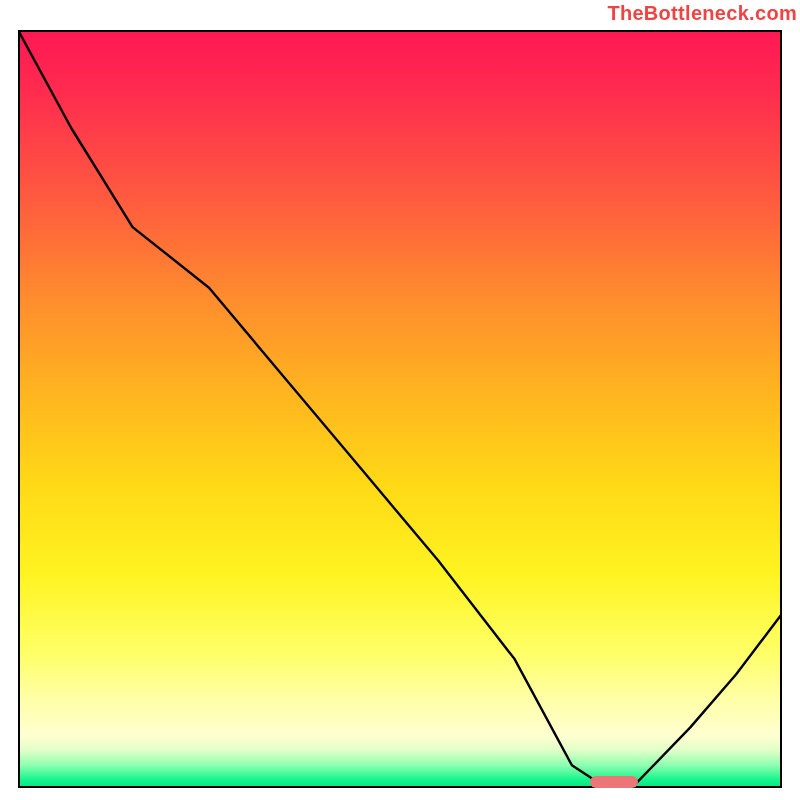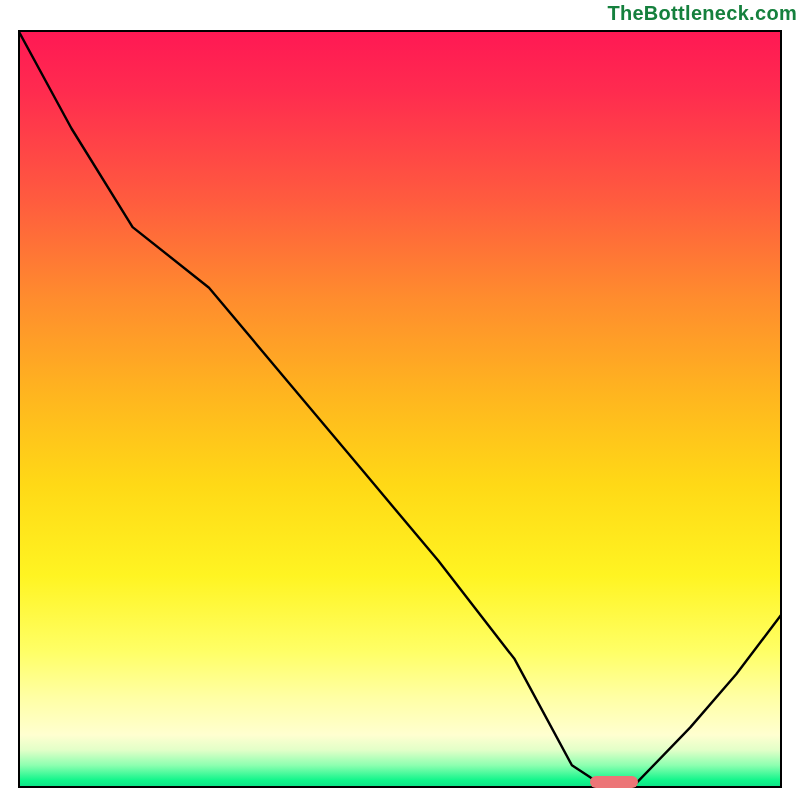--- a/index.html
+++ b/index.html
@@ -1,18 +1,18 @@
 <!DOCTYPE html>
 <html><head>
 <meta charset="utf-8">
 <style>
 html,body{margin:0;padding:0;width:800px;height:800px;overflow:hidden;background:#fff;font-family:Arial,Helvetica,sans-serif}
 .plot{position:absolute;left:18px;top:30px;width:764px;height:758px;background:linear-gradient(to bottom,#ff1854 0%,#ff2b4f 8%,#ff5a3f 22%,#ff8b2e 35%,#ffb51f 48%,#ffd916 60%,#fff422 72%,#ffff66 82%,#ffffa4 88%,#ffffd0 93%,#e2ffc8 95%,#8dffb0 97%,#11f58b 99%,#0be085 100%)}
 .axis-frame{position:absolute;left:18px;top:30px;width:764px;height:758px;border:2px solid #000;box-sizing:border-box;background:transparent;pointer-events:none}
-.watermark{position:absolute;right:3px;top:2px;font-size:20px;font-weight:600;color:#15803d;letter-spacing:.3px}
+.watermark{position:absolute;right:3px;top:2px;font-size:20px;font-weight:600;color:#ef4444;letter-spacing:.3px}
 .curve{position:absolute;left:18px;top:30px;width:764px;height:758px}
 .pill{position:absolute;width:48px;height:12px;border-radius:6px;background:#ec7577}
 </style>
 </head>
 <body>
 
 <div class="watermark">TheBottleneck.com</div>
 
 <div class="plot"></div>
 

